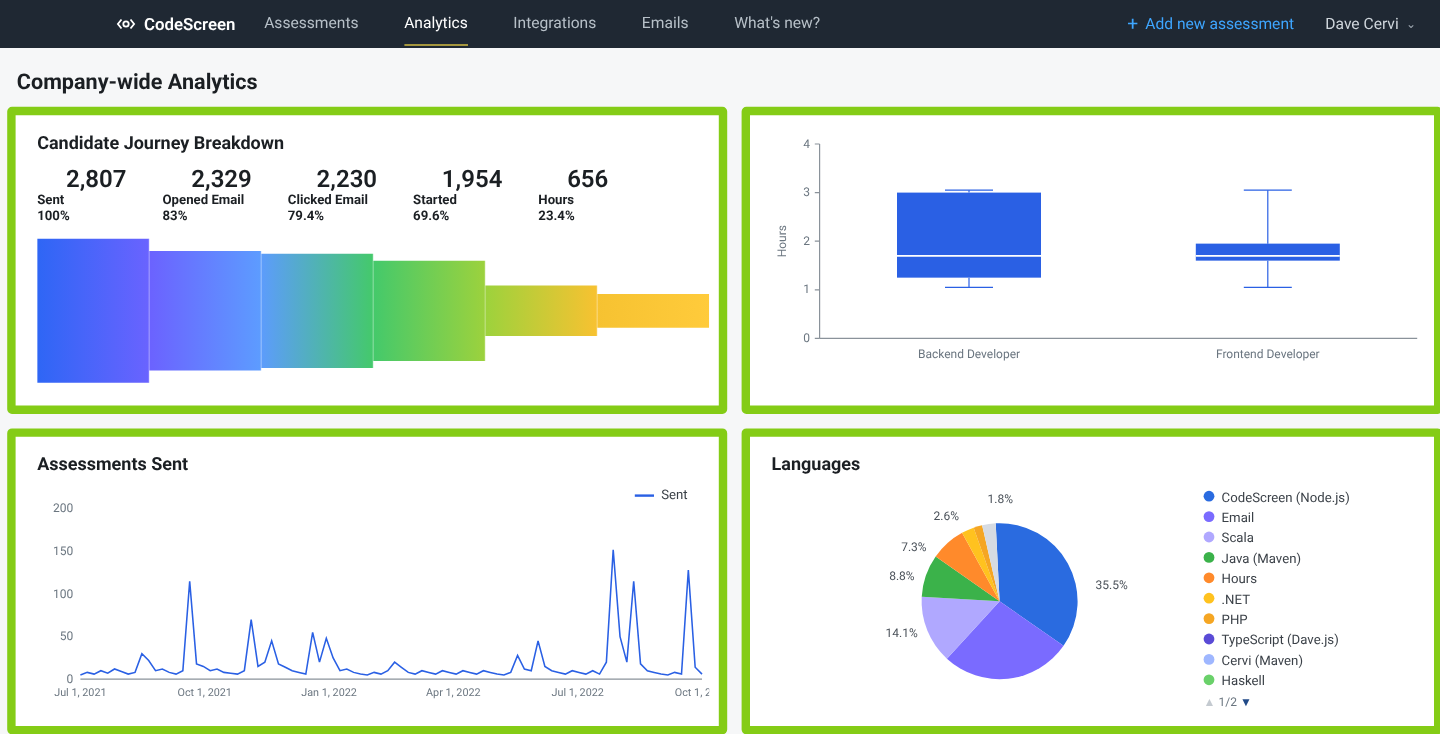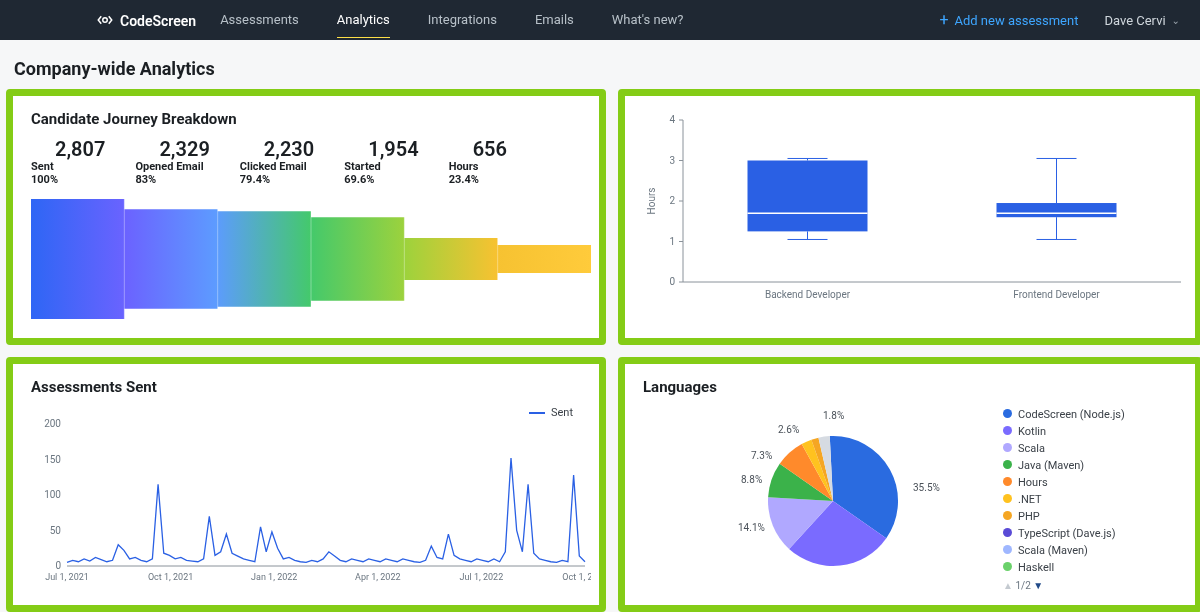--- a/index.html
+++ b/index.html
@@ -209,28 +209,28 @@
           <text x="185" y="187" font-size="10" fill="#4a5159">27.1%</text>
           <text x="95" y="125" font-size="10" fill="#4a5159">14.1%</text>
           <text x="98" y="77" font-size="10" fill="#4a5159">8.8%</text>
           <text x="108" y="53" font-size="10" fill="#4a5159">7.3%</text>
           <text x="135" y="27" font-size="10" fill="#4a5159">2.6%</text>
           <text x="180" y="13" font-size="10" fill="#4a5159">1.8%</text>
         </svg>
       <div>
         <div class="legend" id="lang-legend">
             <div><span class="dot" style="background:#2a6be0"></span><span>CodeScreen (Node.js)</span></div>
-            <div><span class="dot" style="background:#7a6bff"></span><span>Kotlin</span></div>
+            <div><span class="dot" style="background:#7a6bff"></span><span>Email</span></div>
             <div><span class="dot" style="background:#b0a8ff"></span><span>Scala</span></div>
             <div><span class="dot" style="background:#3bb24a"></span><span>Java (Maven)</span></div>
             <div><span class="dot" style="background:#ff8a2b"></span><span>Hours</span></div>
             <div><span class="dot" style="background:#ffc21f"></span><span>.NET</span></div>
             <div><span class="dot" style="background:#f5a623"></span><span>PHP</span></div>
             <div><span class="dot" style="background:#5a4bd6"></span><span>TypeScript (Dave.js)</span></div>
-            <div><span class="dot" style="background:#9fb7ff"></span><span>Scala (Maven)</span></div>
+            <div><span class="dot" style="background:#9fb7ff"></span><span>Cervi (Maven)</span></div>
             <div><span class="dot" style="background:#6ad16a"></span><span>Haskell</span></div>
           </div>
         <div class="pager">
           <span class="up">▲</span>
           <span>1/2</span>
           <span class="down">▼</span>
         </div>
       </div>
     </div>
   </div>

